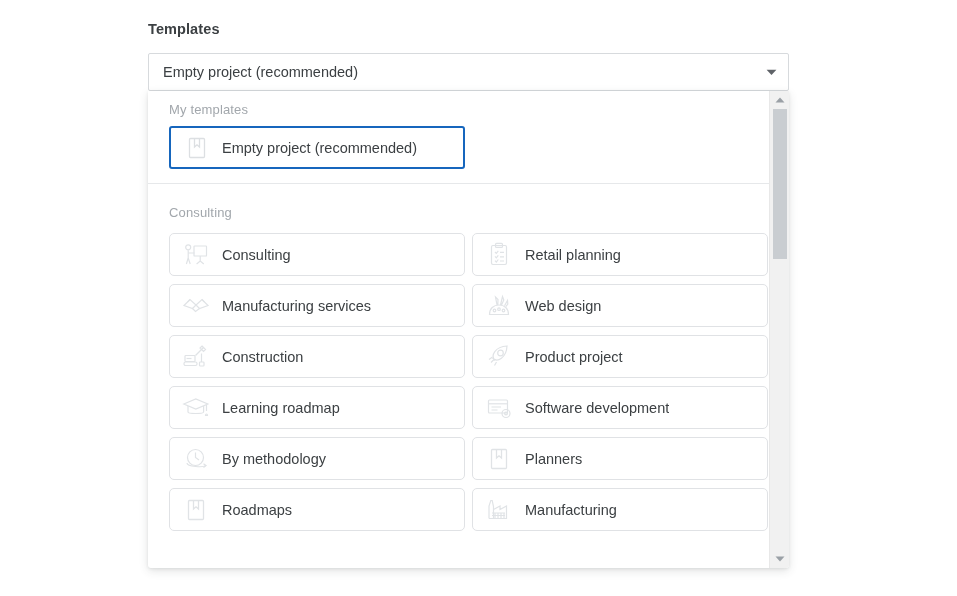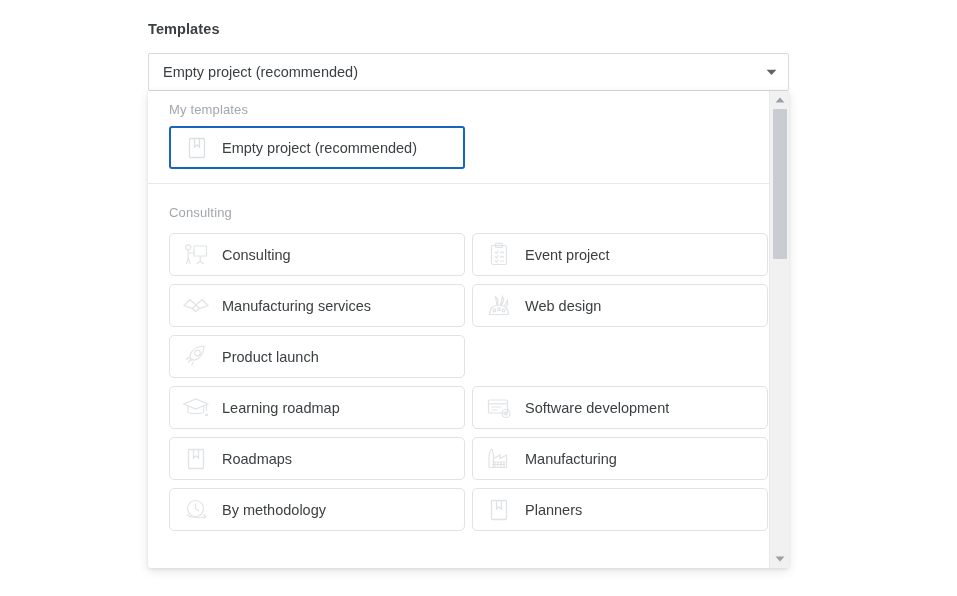--- a/index.html
+++ b/index.html
@@ -216,21 +216,21 @@
           <div class="tpl-card">
             <span class="ic">
               <svg width="22" height="25" viewBox="0 0 22 25" fill="none" stroke="#e0e3e6" stroke-width="1.2">
                 <rect x="3.5" y="3.5" width="15" height="19" rx="1.4"></rect>
                 <rect x="7.5" y="1.4" width="7" height="4" rx="1"></rect>
                 <path d="M7 10 L8.3 11.4 L10.3 8.9 M12 10.4 L16 10.4"></path>
                 <path d="M7 14.4 L8.3 15.8 L10.3 13.3 M12 14.8 L16 14.8"></path>
                 <path d="M7 18.6 L8.3 20 L10.3 17.5 M12 19 L16 19"></path>
               </svg>
             </span>
-            <span class="lbl">Event project</span>
+            <span class="lbl">Retail planning</span>
           </div>
         </div>
 
         <div class="card-row">
           <div class="tpl-card">
             <span class="ic">
               <svg width="28" height="22" viewBox="0 0 28 22" fill="none" stroke="#e0e3e6" stroke-width="1.2">
                 <path d="M2 10.5 L8 4.5 L14 10 L10.5 13.5 Z"></path>
                 <path d="M26 10.5 L20 4.5 L14 10 L17.5 13.5 Z"></path>
                 <path d="M10.5 13.5 L13.5 16.5 L17.5 13.5"></path>
@@ -251,27 +251,41 @@
                 <path d="M18.5 12.8 L21.5 7.5 L21.8 11 L19.8 13.6"></path>
               </svg>
             </span>
             <span class="lbl">Web design</span>
           </div>
         </div>
 
         <div class="card-row">
           <div class="tpl-card">
             <span class="ic">
+              <svg width="28" height="24" viewBox="0 0 28 24" fill="none" stroke="#e0e3e6" stroke-width="1.2">
+                <path d="M13.5 10.5 L21.5 2.5"></path>
+                <path d="M20 1 L23.5 4.5 L21.5 6.5 L18 3 Z"></path>
+                <rect x="3" y="10.5" width="10" height="6" rx="0.8"></rect>
+                <path d="M4.5 13.5 L9.5 13.5"></path>
+                <rect x="2" y="17" width="13" height="3.5" rx="1.5"></rect>
+                <path d="M19.5 8.5 L19.5 17"></path>
+                <rect x="17.5" y="17" width="4.5" height="4" rx="0.8"></rect>
+              </svg>
+            </span>
+            <span class="lbl">Construction</span>
+          </div>
+          <div class="tpl-card">
+            <span class="ic">
               <svg width="26" height="25" viewBox="0 0 26 25" fill="none" stroke="#e0e3e6" stroke-width="1.2">
                 <path d="M9 16.5 C4 11.5 9.5 2.5 21 2 C20.5 13.5 11.5 19 6.5 14"></path>
                 <circle cx="14.5" cy="9" r="2.8"></circle>
                 <path d="M8 15.5 L5 18.5 M6.5 13 L3 15.5 M10.5 18 L8.5 21.5"></path>
               </svg>
             </span>
-            <span class="lbl">Product launch</span>
+            <span class="lbl">Product project</span>
           </div>
         </div>
 
 
         <div class="card-row">
           <div class="tpl-card">
             <span class="ic">
               <svg width="28" height="23" viewBox="0 0 28 23" fill="none" stroke="#e0e3e6" stroke-width="1.2">
                 <path d="M1.8 8 L13.8 3 L25.8 8 L13.8 13 Z"></path>
                 <path d="M6 10 L6 16 C6 18 21.6 18 21.6 16 L21.6 10"></path>
@@ -290,60 +304,60 @@
                 <circle cx="20" cy="16.5" r="1.4"></circle>
               </svg>
             </span>
             <span class="lbl">Software development</span>
           </div>
         </div>
 
         <div class="card-row">
           <div class="tpl-card">
             <span class="ic">
+              <svg width="26" height="24" viewBox="0 0 26 24" fill="none" stroke="#e0e3e6" stroke-width="1.2">
+                <circle cx="12.5" cy="10.5" r="8"></circle>
+                <path d="M12.5 5.5 L12.5 10.5 L16 13"></path>
+                <path d="M4 16 C4 20 21 20.5 22.5 18.5"></path>
+                <path d="M20.5 16.8 L23 18.6 L20.5 20.4"></path>
+              </svg>
+            </span>
+            <span class="lbl">By methodology</span>
+          </div>
+          <div class="tpl-card">
+            <span class="ic">
+              <svg width="22" height="24" viewBox="0 0 22 24" fill="none" stroke="#e0e3e6" stroke-width="1.3">
+                <rect x="3.5" y="2.5" width="15" height="19" rx="1"></rect>
+                <path d="M8.5 2.5 L8.5 11 L11 8.8 L13.5 11 L13.5 2.5"></path>
+              </svg>
+            </span>
+            <span class="lbl">Planners</span>
+          </div>
+        </div>
+
+        <div class="card-row">
+          <div class="tpl-card">
+            <span class="ic">
               <svg width="22" height="24" viewBox="0 0 22 24" fill="none" stroke="#e0e3e6" stroke-width="1.3">
                 <rect x="3.5" y="2.5" width="15" height="19" rx="1"></rect>
                 <path d="M8.5 2.5 L8.5 11 L11 8.8 L13.5 11 L13.5 2.5"></path>
               </svg>
             </span>
             <span class="lbl">Roadmaps</span>
           </div>
           <div class="tpl-card">
             <span class="ic">
               <svg width="26" height="23" viewBox="0 0 26 23" fill="none" stroke="#e0e3e6" stroke-width="1.2">
                 <path d="M3 20.5 L3 8 L4.8 2.5 L6.2 2.5 L7.5 8.5 L7.5 20.5"></path>
                 <path d="M7.5 11.5 L14 8 L14 11.5 L20.5 8 L20.5 20.5 L3 20.5"></path>
                 <path d="M6 15 L19 15 M6 17.5 L19 17.5"></path>
                 <path d="M9 15 L9 20 M12 15 L12 20 M15 15 L15 20 M18 15 L18 20"></path>
               </svg>
             </span>
             <span class="lbl">Manufacturing</span>
-          </div>
-        </div>
-
-        <div class="card-row">
-          <div class="tpl-card">
-            <span class="ic">
-              <svg width="26" height="24" viewBox="0 0 26 24" fill="none" stroke="#e0e3e6" stroke-width="1.2">
-                <circle cx="12.5" cy="10.5" r="8"></circle>
-                <path d="M12.5 5.5 L12.5 10.5 L16 13"></path>
-                <path d="M4 16 C4 20 21 20.5 22.5 18.5"></path>
-                <path d="M20.5 16.8 L23 18.6 L20.5 20.4"></path>
-              </svg>
-            </span>
-            <span class="lbl">By methodology</span>
-          </div>
-          <div class="tpl-card">
-            <span class="ic">
-              <svg width="22" height="24" viewBox="0 0 22 24" fill="none" stroke="#e0e3e6" stroke-width="1.3">
-                <rect x="3.5" y="2.5" width="15" height="19" rx="1"></rect>
-                <path d="M8.5 2.5 L8.5 11 L11 8.8 L13.5 11 L13.5 2.5"></path>
-              </svg>
-            </span>
-            <span class="lbl">Planners</span>
           </div>
         </div>
 
       </div>
     </div>
 
     <div class="scrollbar">
       <div class="sb-arrow">
         <svg width="10" height="6" viewBox="0 0 10 6" aria-hidden="true">
           <path d="M0.5 5.4 L5 0.6 L9.5 5.4 Z" fill="#9aa0a6"></path>

